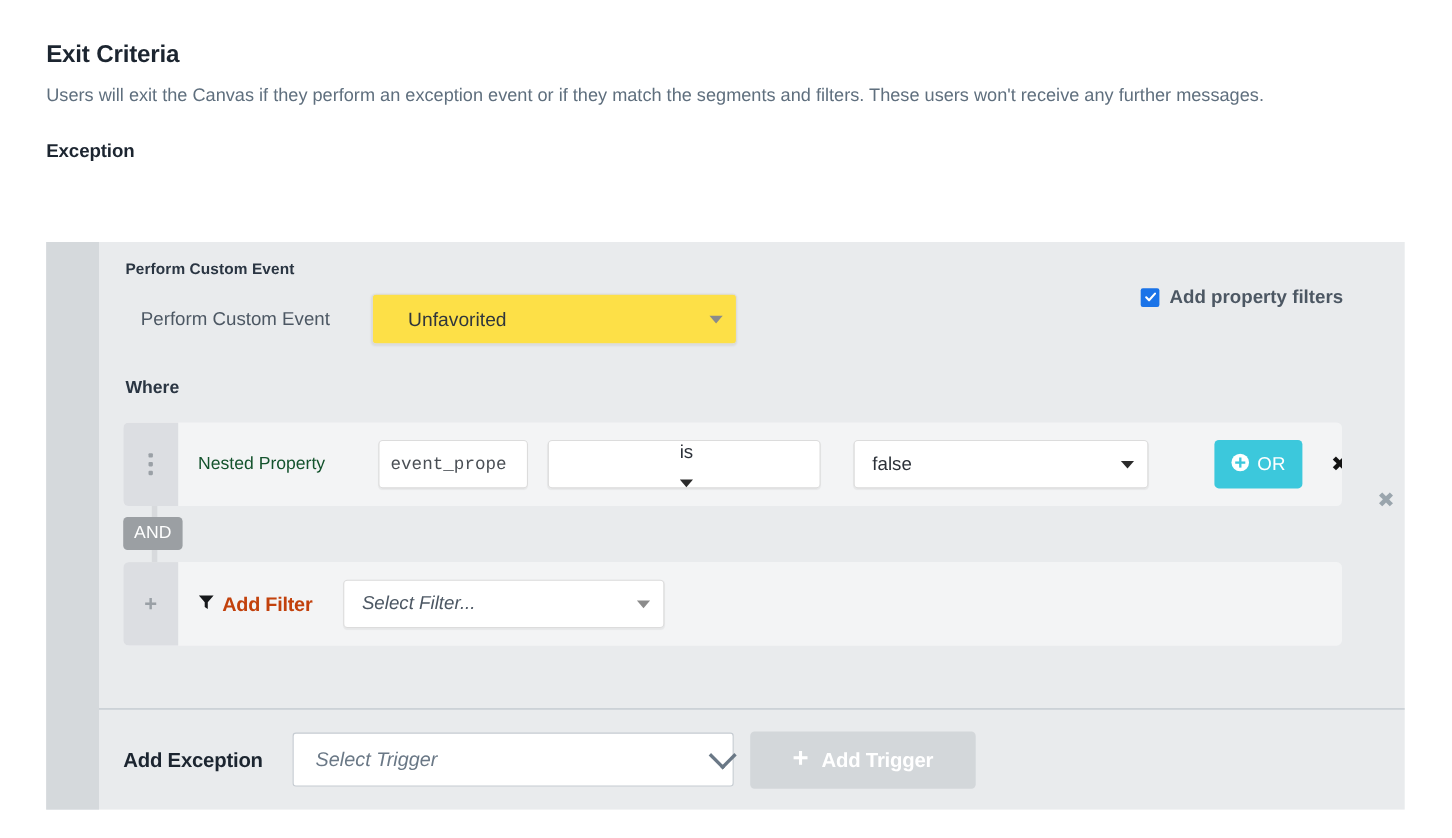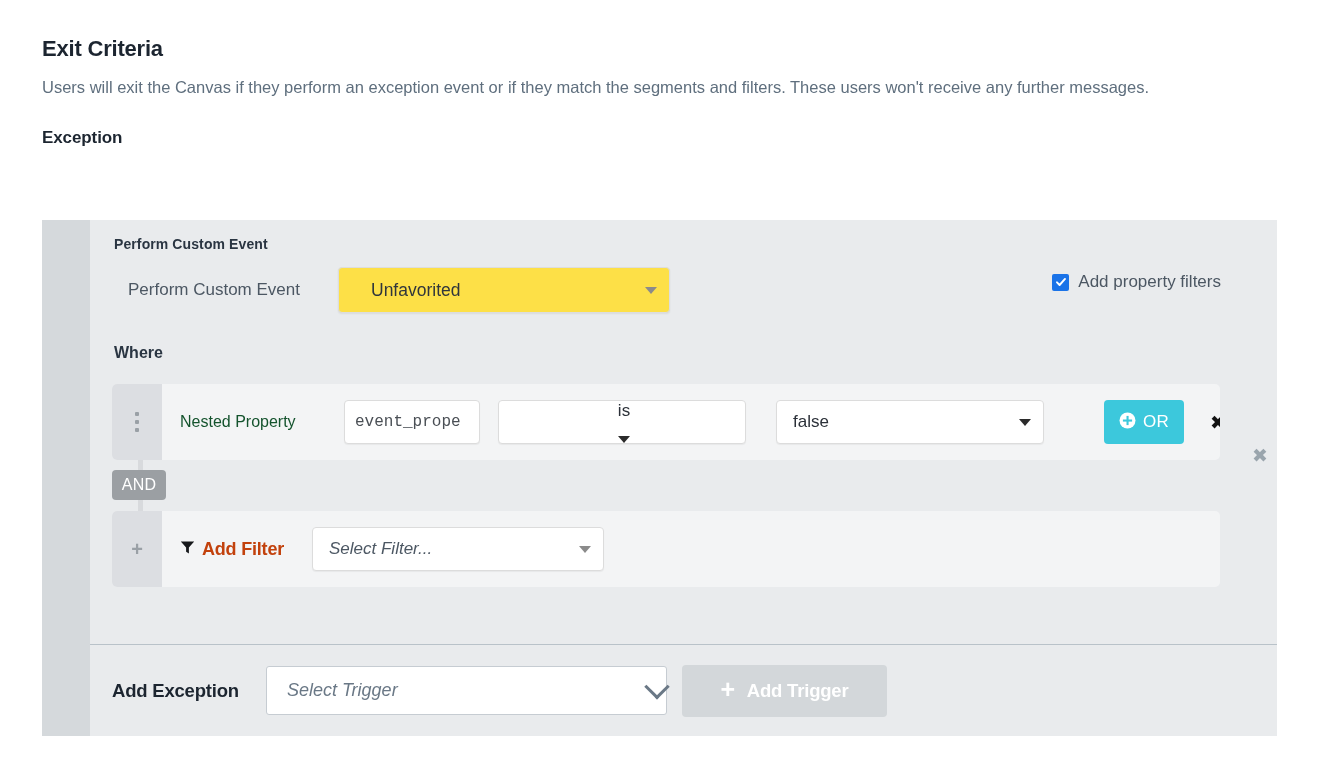--- a/index.html
+++ b/index.html
@@ -115,24 +115,25 @@
     border-left: 6px solid transparent;
     border-right: 6px solid transparent;
     border-top: 7px solid #8b8b8b;
   }
   .tri-down.dark { border-top-color: #2b2b2b; }
 
   
   .prop-filter-toggle {
     position: absolute;
     right: 56px;
-    top: 52px;
+    top: 40px;
     display: flex;
     align-items: center;
     gap: 9px;
+    font-weight: bold;
   }
   .checkbox {
     width: 17px;
     height: 17px;
     border-radius: 2px;
     background: #1a73e8;
     display: flex;
     align-items: center;
     justify-content: center;
   }

